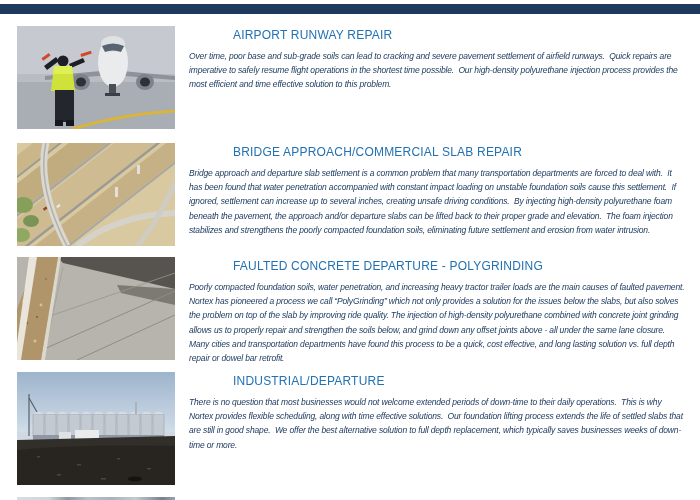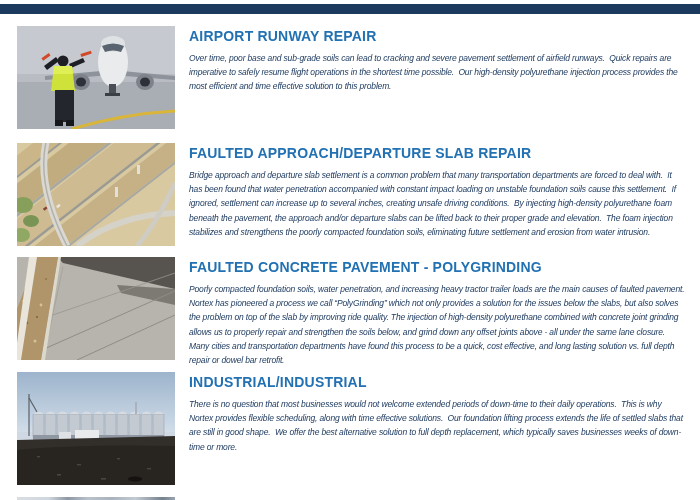--- a/index.html
+++ b/index.html
@@ -15,22 +15,22 @@
     background:#1b3a5d;
   }
   .section { position:absolute; left:0; width:700px; }
   .thumb {
     position:absolute; left:17px; top:0; width:158px; height:103px;
     overflow:hidden; background:#c7cbd1;
   }
   .thumb svg { display:block; width:100%; height:100%; }
   .content { position:absolute; left:189px; top:2px; width:497px; }
   .section-heading {
-    font-size:14px; font-weight:bold; letter-spacing:0.2px;
-    color:#2271b3; margin-bottom:7px;
+    font-size:12px; font-weight:normal; letter-spacing:0.2px;
+    color:#2271b3; margin-bottom:7px;margin-left:44px;
   }
   .section-body {
     font-size:8.5px; line-height:14.2px; letter-spacing:-0.15px;
     color:#1f3c61; white-space:pre-wrap;font-style:italic;
   }
   .sec-1 { top:26px; }
   .sec-2 { top:143px; }
   .sec-3 { top:257px; }
   .sec-4 { top:372px; }
   .sec-4 .thumb { height:113px; }
@@ -105,21 +105,21 @@
       <path d="M158 70 Q100 72 60 103" stroke="#d5d2ca" stroke-width="6" fill="none"></path>
       <path d="M120 103 Q140 80 158 40" stroke="#cfccc4" stroke-width="5" fill="none"></path>
       <ellipse cx="6" cy="62" rx="10" ry="8" fill="#86a05c"></ellipse>
       <ellipse cx="14" cy="78" rx="8" ry="6" fill="#7a9455"></ellipse>
       <ellipse cx="4" cy="92" rx="9" ry="7" fill="#8fa863"></ellipse>
       <rect x="98" y="44" width="3" height="10" fill="#e3e0d8"></rect>
       <rect x="120" y="22" width="3" height="9" fill="#e3e0d8"></rect>
     </svg>
   </div>
   <div class="content">
-    <div class="section-heading">FAULTED APPROACH/DEPARTURE SLAB REPAIR</div>
+    <div class="section-heading">BRIDGE APPROACH/COMMERCIAL SLAB REPAIR</div>
     <div class="section-body">Bridge approach and departure slab settlement is a common problem that many transportation departments are forced to deal with.  It has been found that water penetration accompanied with constant impact loading on unstable foundation soils cause this settlement.  If ignored, settlement can increase up to several inches, creating unsafe driving conditions.  By injecting high-density polyurethane foam beneath the pavement, the approach and/or departure slabs can be lifted back to their proper grade and elevation.  The foam injection stabilizes and strengthens the poorly compacted foundation soils, eliminating future settlement and erosion from water intrusion.</div>
   </div>
 </div>
 
 <div class="section sec-3">
   <div class="thumb" title="Concrete pavement with joint lines beside a dirt shoulder and curb">
     <svg viewBox="0 0 158 103" preserveAspectRatio="none">
       <rect width="158" height="103" fill="#b7b4ad"></rect>
       <path d="M40 0 H158 V32 L46 6 Z" fill="#46433e" opacity="0.85"></path>
       <path d="M100 28 L158 32 V48 L104 36 Z" fill="#57544e" opacity="0.6"></path>
@@ -134,21 +134,21 @@
       <circle cx="10" cy="66" r="1.3" fill="#8a6f45"></circle>
       <circle cx="18" cy="84" r="1.5" fill="#d8c193"></circle>
       <circle cx="28" cy="20" r="1.1" fill="#93severity" opacity="0"></circle>
       <circle cx="29" cy="22" r="1.1" fill="#937749"></circle>
       <circle cx="6" cy="44" r="1.2" fill="#c9b07e"></circle>
       <circle cx="20" cy="60" r="1" fill="#7c6238"></circle>
       <path d="M12 0 L20 0 L4 103 L0 103 L0 86 Z" fill="#e9e5da"></path>
     </svg>
   </div>
   <div class="content">
-    <div class="section-heading">FAULTED CONCRETE PAVEMENT - POLYGRINDING</div>
+    <div class="section-heading">FAULTED CONCRETE DEPARTURE - POLYGRINDING</div>
     <div class="section-body">Poorly compacted foundation soils, water penetration, and increasing heavy tractor trailer loads are the main causes of faulted pavement. Nortex has pioneered a process we call “PolyGrinding” which not only provides a solution for the issues below the slabs, but also solves the problem on top of the slab by improving ride quality. The injection of high-density polyurethane combined with concrete joint grinding allows us to properly repair and strengthen the soils below, and grind down any offset joints above - all under the same lane closure. Many cities and transportation departments have found this process to be a quick, cost effective, and long lasting solution vs. full depth repair or dowel bar retrofit.</div>
   </div>
 </div>
 
 <div class="section sec-4">
   <div class="thumb" title="Row of industrial silos at a job site with dark graded ground in the foreground">
     <svg viewBox="0 0 158 113" preserveAspectRatio="none">
       <defs>
         <linearGradient id="sky4" x1="0" y1="0" x2="0" y2="1">
           <stop offset="0" stop-color="#9db4cc"></stop>
@@ -201,18 +201,18 @@
           <rect x="60" y="92" width="4" height="1.4"></rect>
         <rect x="100" y="86" width="3" height="1.4"></rect>
           <rect x="130" y="96" width="4" height="1.4"></rect>
         <rect x="40" y="102" width="4" height="1.6"></rect>
           <rect x="84" y="106" width="5" height="1.6"></rect>
       </g>
       <ellipse cx="118" cy="107" rx="7" ry="2.4" fill="#15120f"></ellipse>
     </svg>
   </div>
   <div class="content">
-    <div class="section-heading">INDUSTRIAL/INDUSTRIAL</div>
+    <div class="section-heading">INDUSTRIAL/DEPARTURE</div>
     <div class="section-body">There is no question that most businesses would not welcome extended periods of down-time to their daily operations.  This is why Nortex provides flexible scheduling, along with time effective solutions.  Our foundation lifting process extends the life of settled slabs that are still in good shape.  We offer the best alternative solution to full depth replacement, which typically saves businesses weeks of down-time or more.</div>
   </div>
 </div>
 
 <div class="partial-photo" title="Top sliver of the next section photo"></div>
 
 </body></html>

